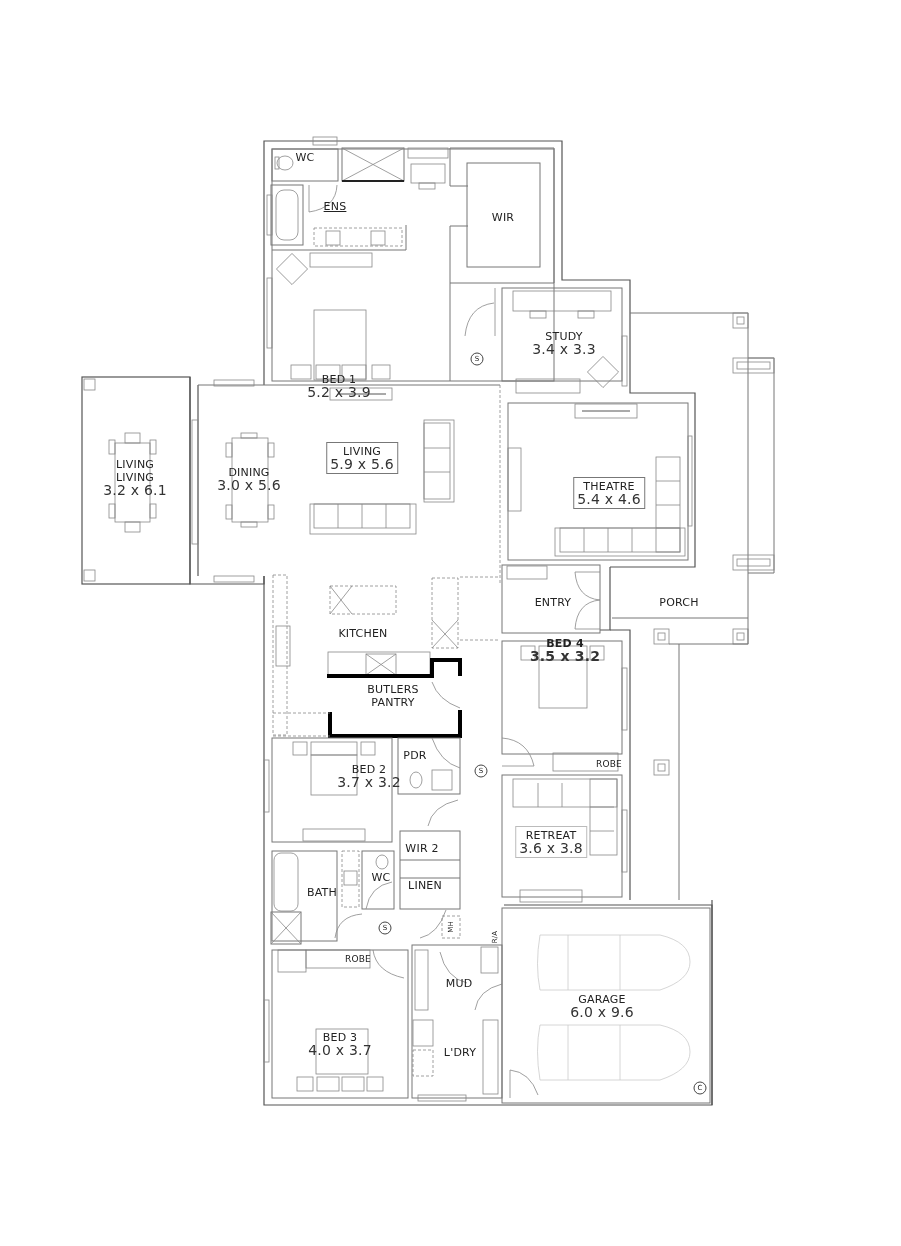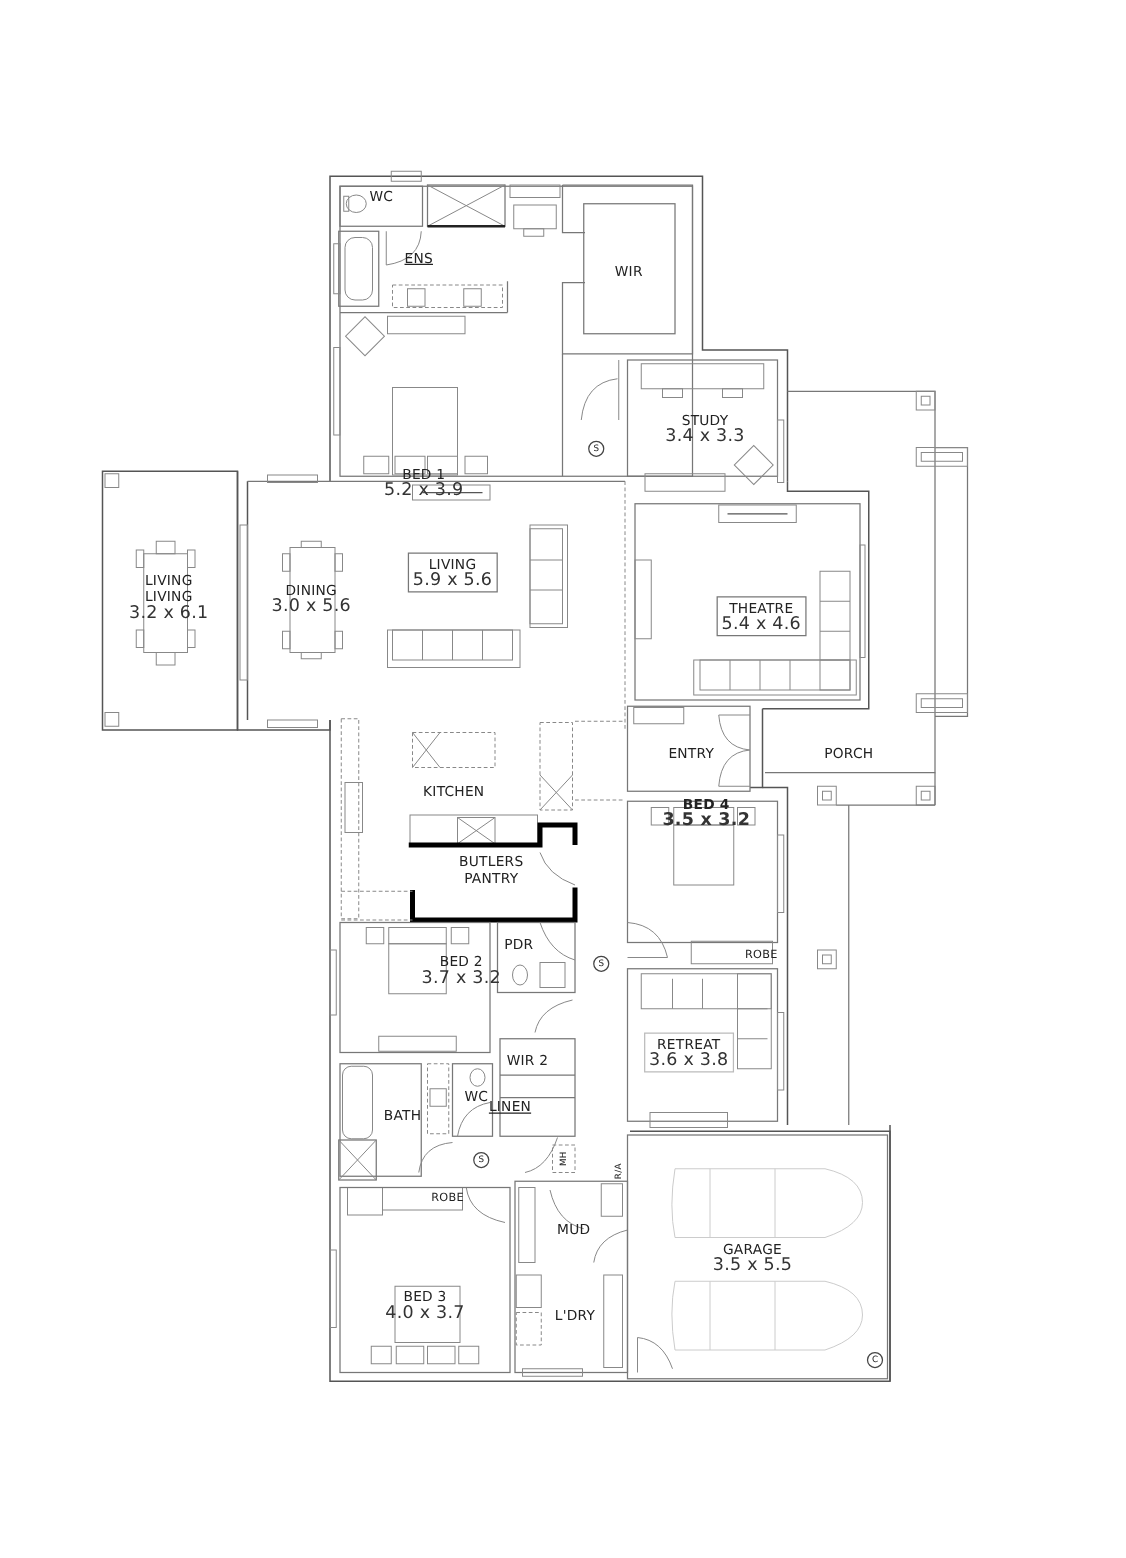--- a/index.html
+++ b/index.html
@@ -325,27 +325,27 @@
 <div class="lbl" style="left:415px;top:749px;">PDR</div>
 
 <div class="lbl boxed" style="left:551px;top:826px;border-color:#bbb;">
   <span>RETREAT</span>
   <span class="dim">3.6 x 3.8</span>
 </div>
 
 <div class="lbl" style="left:422px;top:842px;">WIR 2</div>
 <div class="lbl" style="left:322px;top:886px;">BATH</div>
 <div class="lbl" style="left:381px;top:871px;">WC</div>
-<div class="lbl" style="left:408px;top:879px;text-decoration:underline;">LINEN</div>
+<div class="lbl" style="left:425px;top:879px;">LINEN</div>
 <div class="lbl small" style="left:337px;top:953px;">ROBE</div>
 <div class="lbl" style="left:459px;top:977px;">MUD</div>
 
 <div class="lbl" style="left:602px;top:993px;">
   <span>GARAGE</span>
-  <span class="dim">3.5 x 5.5</span>
+  <span class="dim">6.0 x 9.6</span>
 </div>
 <div class="lbl" style="left:340px;top:1031px;">
   <span>BED 3</span>
   <span class="dim">4.0 x 3.7</span>
 </div>
 <div class="lbl" style="left:460px;top:1046px;">L'DRY</div>
 
 <div class="sym" style="left:477px;top:359px;">S</div>
 <div class="sym" style="left:481px;top:771px;">S</div>
 <div class="sym" style="left:385px;top:928px;">S</div>

